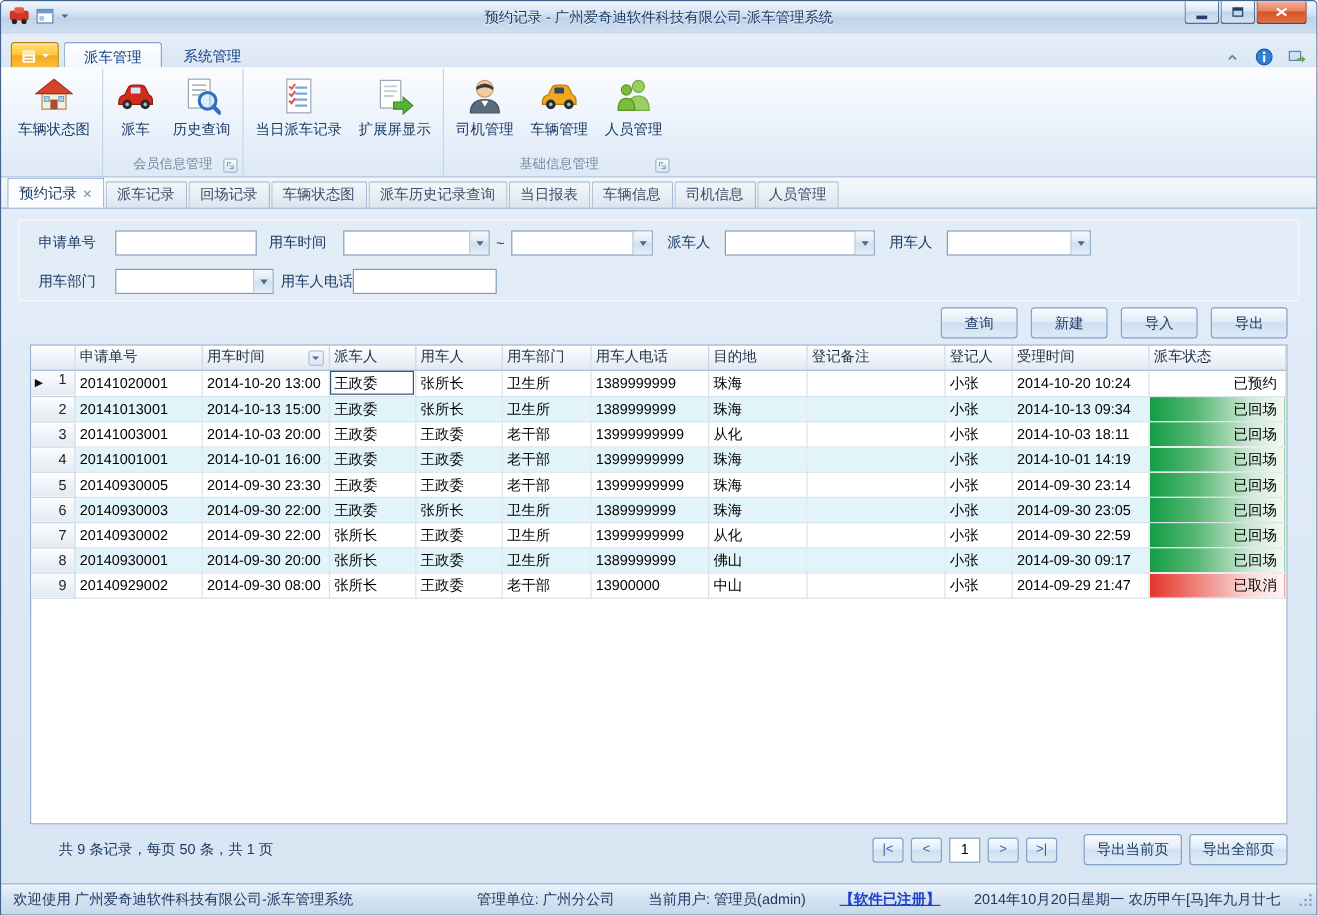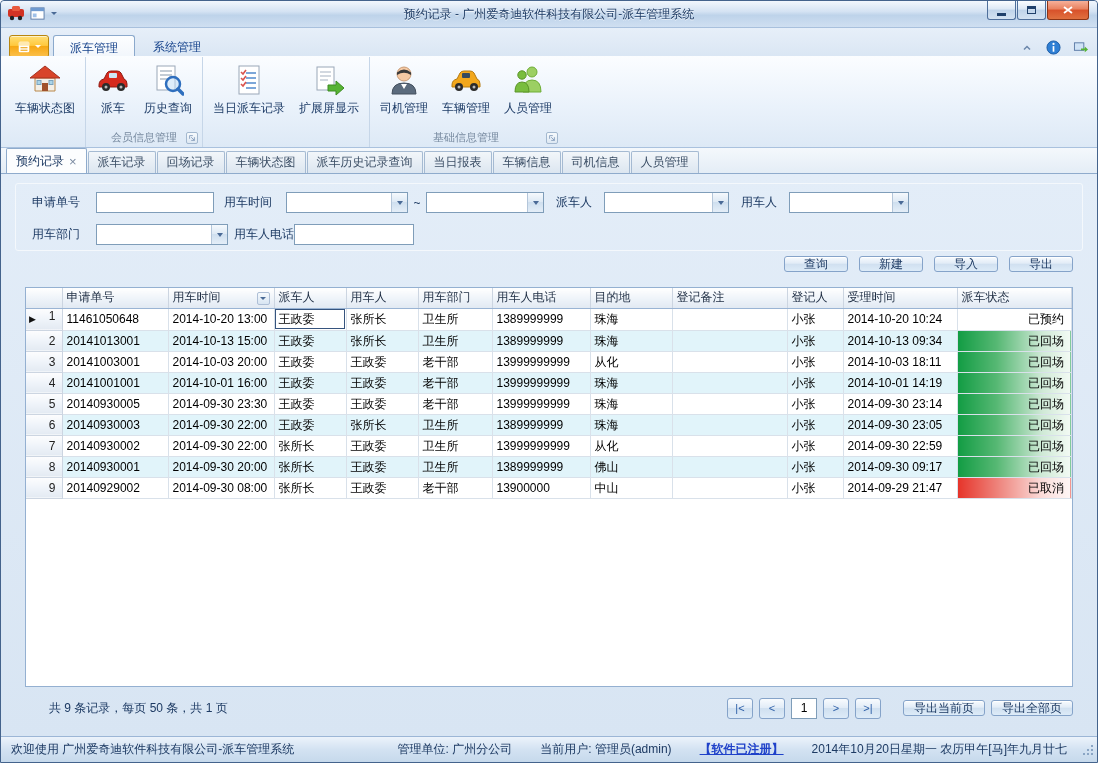--- a/index.html
+++ b/index.html
@@ -55,21 +55,21 @@
 .combo{position:relative;display:inline-flex;height:21px;}
 .combo input{width:100%;padding-right:18px;}
 .combo-btn{position:absolute;right:1px;top:1px;bottom:1px;width:16px;background:linear-gradient(#f5f9fd,#dfeaf5 45%,#cfdfef 50%,#e4eef8);border-left:1px solid #b4c6da;display:flex;align-items:center;justify-content:center;}
 .tri{width:0;height:0;border-left:3.5px solid transparent;border-right:3.5px solid transparent;border-top:4px solid #4a6a96;}
 .tri-sm{border-left-width:3px;border-right-width:3px;border-top-width:3.5px;}
 .tri-white{border-top-color:#fff;}
 .sf-tilde{width:18px;text-align:center;color:#1d3a63;}
 .sf-gap{width:10px;}
 
 .actions{position:absolute;top:82px;right:24px;display:flex;gap:11px;}
-.btn{min-width:64px;height:16px;padding:0 10px;border:1px solid #85a3c9;border-radius:3px;background:linear-gradient(#f8fbfe,#e2ecf7 45%,#d0e0f0 50%,#ddebf8);color:#1d3a63;display:flex;align-items:center;justify-content:center;box-shadow:inset 0 1px 0 #fff;white-space:nowrap;font-family:Liberation Serif, serif;}
+.btn{min-width:64px;height:26px;padding:0 10px;border:1px solid #85a3c9;border-radius:3px;background:linear-gradient(#f8fbfe,#e2ecf7 45%,#d0e0f0 50%,#ddebf8);color:#1d3a63;display:flex;align-items:center;justify-content:center;box-shadow:inset 0 1px 0 #fff;white-space:nowrap;font-family:Liberation Serif, serif;}
 
 
 .grid-wrap{position:absolute;top:113px;left:24px;right:24px;height:400px;background:#fff;border:1px solid #94b0d1;overflow:hidden;}
 .grid-table{border-collapse:collapse;table-layout:fixed;width:100%;}
 .grid-table th,.grid-table td{overflow:hidden;white-space:nowrap;}
 .gh{height:20px;background:linear-gradient(#ffffff,#eef3f9 55%,#e1e9f2);border-right:1px solid #ccd5e1;border-bottom:1px solid #9ab4d4;font-weight:normal;text-align:left;padding:0 4px;color:#1f2e44;}
 .filter-btn{float:right;width:13px;height:13px;margin-top:3px;border:1px solid #aebfd6;border-radius:2px;background:linear-gradient(#f5f9fd,#d8e5f2);display:flex;align-items:center;justify-content:center;}
 .rowhead{height:21px;background:linear-gradient(#fdfdfe,#eef3f9 55%,#e3eaf2);border-right:1px solid #ccd5e1;border-bottom:1px solid #ccd5e1;padding:0 6px 0 3px;}
 .rowhead .num{float:right;color:#222;}
 .arrow{float:left;font-size:9px;color:#111;line-height:21px;}
@@ -421,21 +421,21 @@
               <th class="gh"><span class="gh-text">受理时间</span></th>
               <th class="gh"><span class="gh-text">派车状态</span></th>
             </tr>
           </thead>
           <tbody>
             <tr class="current-row">
               <td class="rowhead">
                 <span class="arrow">▶</span>
                 <span class="num">1</span>
               </td>
-              <td class="cell">11461050648</td>
+              <td class="cell">20141020001</td>
               <td class="cell">2014-10-20 13:00</td>
               <td class="cell current-cell">王政委</td>
               <td class="cell">张所长</td>
               <td class="cell">卫生所</td>
               <td class="cell">1389999999</td>
               <td class="cell">珠海</td>
               <td class="cell"></td>
               <td class="cell">小张</td>
               <td class="cell">2014-10-20 10:24</td>
               <td class="cell status status-reserved">已预约</td>

